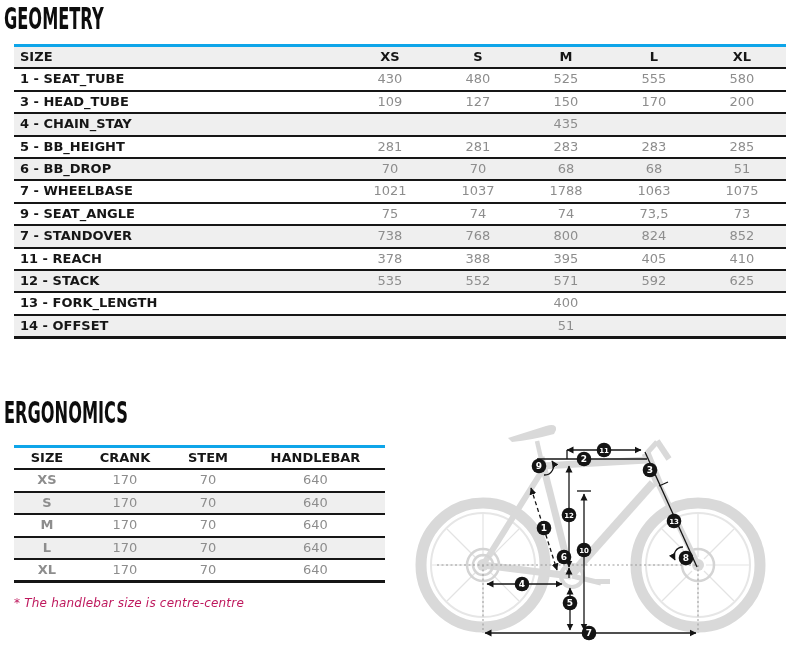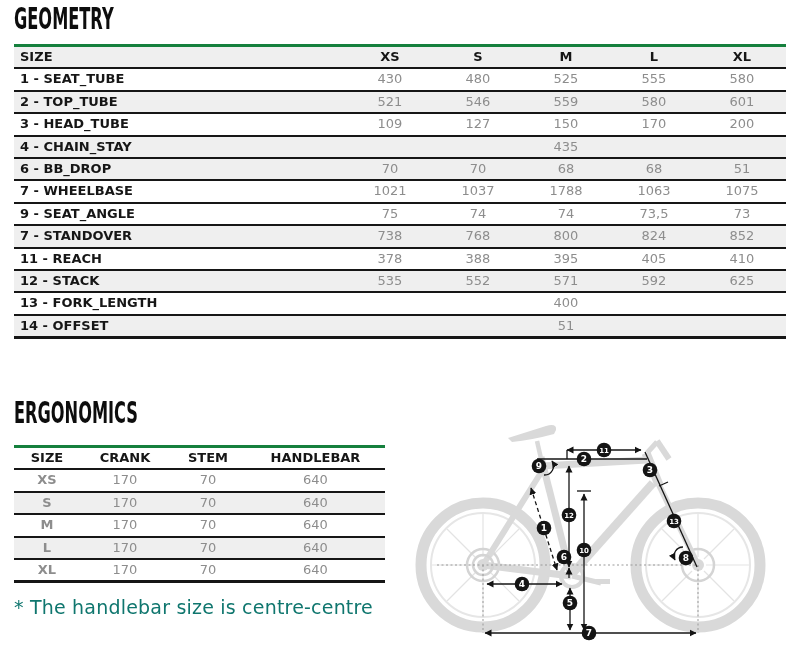--- a/index.html
+++ b/index.html
@@ -1,37 +1,37 @@
 <!DOCTYPE html>
 <html><head>
 <meta charset="utf-8">
 <style>
   html,body{margin:0;padding:0;background:#fff;}
   body{width:800px;height:662px;position:relative;overflow:hidden;
        font-family:"DejaVu Sans","Liberation Sans",sans-serif;color:#1a1a1a;}
-  .sec-title{position:absolute;left:14px;white-space:nowrap;}
+  .sec-title{position:absolute;left:4px;white-space:nowrap;}
   .sec-title span{display:inline-block;transform:scaleX(0.54);transform-origin:0 50%;
        font-size:30px;font-weight:bold;letter-spacing:0;color:#0d0d0d;}
   #geo-title{top:1px;}
   #ergo-title{top:395px;}
   table{border-collapse:collapse;table-layout:fixed;position:absolute;
-        border-top:3px solid #15803d;border-bottom:3px solid #161616;}
+        border-top:3px solid #0ea5e9;border-bottom:3px solid #161616;}
   #geo{left:14px;top:44px;width:772px;}
   #ergo{left:14px;top:445px;width:371px;}
   tr{border-bottom:2px solid #161616;}
   tr.alt{background:#efefef;}
   #geo thead tr{background:#efefef;}
   th,td{padding:3px 6px;font-size:13px;line-height:14.4px;white-space:nowrap;overflow:hidden;}
   th{font-weight:bold;color:#161616;text-align:center;}
   th.left{text-align:left;}
   td.lbl{font-weight:bold;color:#161616;text-align:left;margin-left:19px;}
   td.val{color:#8d8d8d;text-align:center;}
   td.slbl{color:#8d8d8d;font-weight:bold;text-align:center;}
-  .footnote{position:absolute;left:14px;top:596px;font-size:19px;
-        color:#0f766e;letter-spacing:0.2px;}
+  .footnote{position:absolute;left:14px;top:596px;font-size:12px;font-style:italic;
+        color:#be185d;letter-spacing:0.2px;}
   svg.diagram{position:absolute;left:400px;top:410px;}
   .badge-num{fill:#fff;font-family:"DejaVu Sans","Liberation Sans",sans-serif;
         font-weight:bold;font-size:9px;text-anchor:middle;}
   .badge-num.b2{font-size:7px;}
 </style>
 </head>
 <body>
 
 <div class="sec-title" id="geo-title"><span>GEOMETRY</span></div>
 
@@ -56,39 +56,39 @@
     </thead>
   <tbody id="geo-body">
       <tr>
         <td class="lbl">1 - SEAT_TUBE</td>
         <td class="val">430</td>
         <td class="val">480</td>
         <td class="val">525</td>
         <td class="val">555</td>
         <td class="val">580</td>
       </tr>
-      <tr class="alt">
-        <td class="lbl">2 - TOP_TUBE</td>
-        <td class="val">521</td>
-        <td class="val">546</td>
-        <td class="val">559</td>
-        <td class="val">580</td>
-        <td class="val">601</td>
-      </tr>
       <tr>
         <td class="lbl">3 - HEAD_TUBE</td>
         <td class="val">109</td>
         <td class="val">127</td>
         <td class="val">150</td>
         <td class="val">170</td>
         <td class="val">200</td>
       </tr>
       <tr class="alt">
         <td class="lbl">4 - CHAIN_STAY</td>
         <td class="val" colspan="5">435</td>
+      </tr>
+      <tr>
+        <td class="lbl">5 - BB_HEIGHT</td>
+        <td class="val">281</td>
+        <td class="val">281</td>
+        <td class="val">283</td>
+        <td class="val">283</td>
+        <td class="val">285</td>
       </tr>
       <tr class="alt">
         <td class="lbl">6 - BB_DROP</td>
         <td class="val">70</td>
         <td class="val">70</td>
         <td class="val">68</td>
         <td class="val">68</td>
         <td class="val">51</td>
       </tr>
       <tr>

